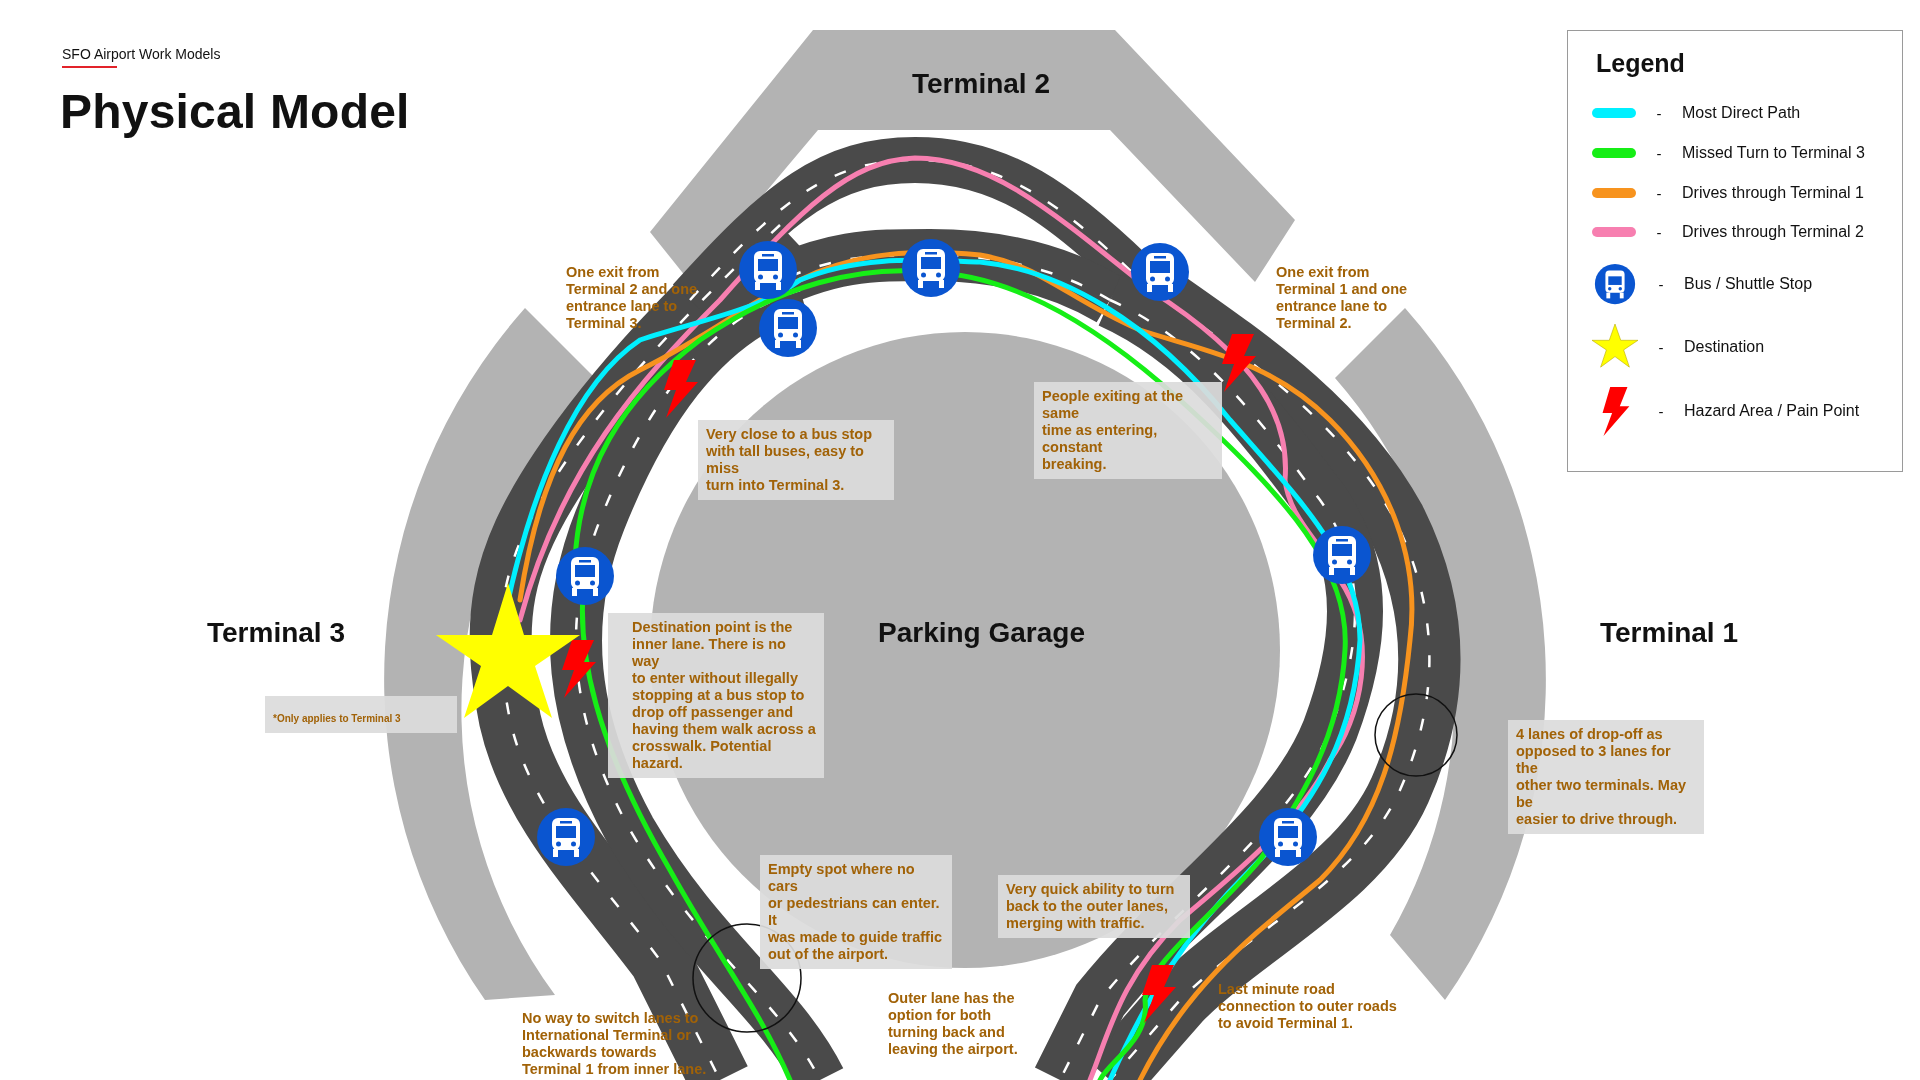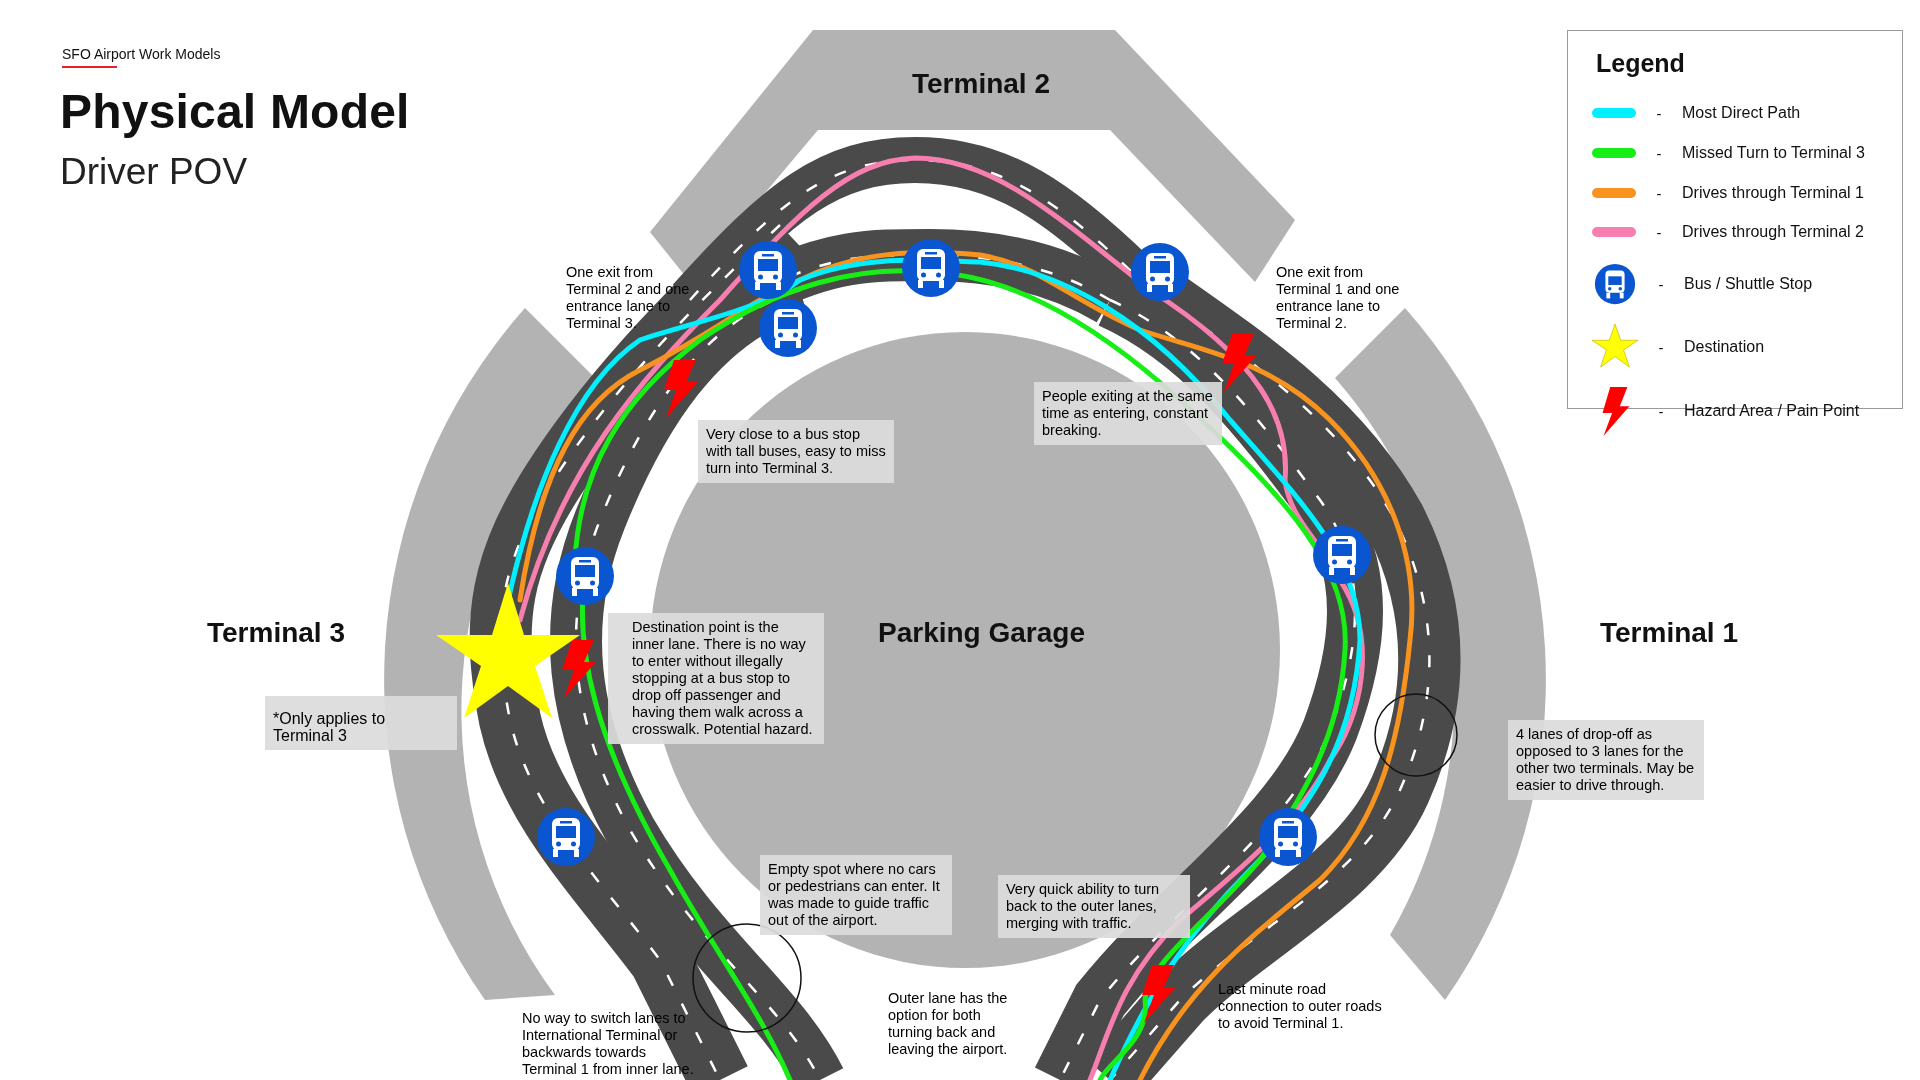--- a/index.html
+++ b/index.html
@@ -5,24 +5,24 @@
   html, body { margin:0; padding:0; background:#ffffff; }
   body { width:1920px; height:1080px; position:relative; overflow:hidden;
          font-family:"Liberation Sans", "DejaVu Sans", sans-serif; color:#111; }
   .abs { position:absolute; }
   #map { position:absolute; left:0; top:0; width:1920px; height:1080px; }
   .kicker { left:62px; top:46px; font-size:14px; }
   .kicker-rule { left:62px; top:66px; width:55px; height:2px; background:#e2232a; }
   .title { left:60px; top:84px; font-size:48px; font-weight:bold; letter-spacing:0.2px; }
   .subtitle { left:60px; top:148px; font-size:37px; font-weight:normal; line-height:48px; color:#222; }
   .terminal-label { font-size:28px; font-weight:bold; }
-  .note { font-size:14.5px; line-height:17px; color:#000000; }
+  .note { font-size:14.5px; line-height:17px; color:#a16207;font-weight:bold; }
   .note-box { background:rgba(220,220,220,0.93); padding:6px 8px 6px 8px; }
-  .small-note { font-size:16px; margin-top:8px; }
-  .legend { left:1567px; top:30px; width:336px; height:379px; border:1.5px solid #9a9a9a; background:#fff; box-sizing:border-box; }
+  .small-note { font-size:10px; margin-top:8px; }
+  .legend { left:1567px; top:30px; width:336px; height:442px; border:1.5px solid #9a9a9a; background:#fff; box-sizing:border-box; }
   .legend-title { position:absolute; left:28px; top:18px; font-size:25px; font-weight:bold; }
   .legend-row { position:absolute; left:24px; height:40px; display:flex; align-items:center; }
   .legend-swatch { width:44px; height:10px; border-radius:5px; }
   .legend-iconbox { width:46px; display:flex; justify-content:center; align-items:center; }
   .legend-dash { width:30px; text-align:center; font-size:15px; margin-left:8px; }
   .legend-label { font-size:16px; margin-left:8px; white-space:nowrap; }
 </style>
 </head>
 <body>
 
@@ -100,21 +100,20 @@
   <use href="#bolt-sym" x="578" y="668"></use>
   <use href="#bolt-sym" x="1158" y="993"></use>
 
   <polygon points="508,583 524,635 580,635 535,666 552,718 508,686 464,718 481,666 436,635 492,635" fill="#ffff00"></polygon>
 </svg>
 
 <div class="abs kicker">SFO Airport Work Models</div>
 <div class="abs kicker-rule"></div>
 <div class="abs title">Physical Model</div>
 <div class="abs subtitle">
-  <div>Driver POV</div>
 </div>
 
 <div class="abs terminal-label" style="left:912px;top:68px;">Terminal 2</div>
 <div class="abs terminal-label" style="left:207px;top:617px;">Terminal 3</div>
 <div class="abs terminal-label" style="left:1600px;top:617px;">Terminal 1</div>
 <div class="abs terminal-label" style="left:878px;top:617px;">Parking Garage</div>
 
 <div class="abs note" style="left:566px;top:264px;">
     <div>One exit from</div>
     <div>Terminal 2 and one</div>

